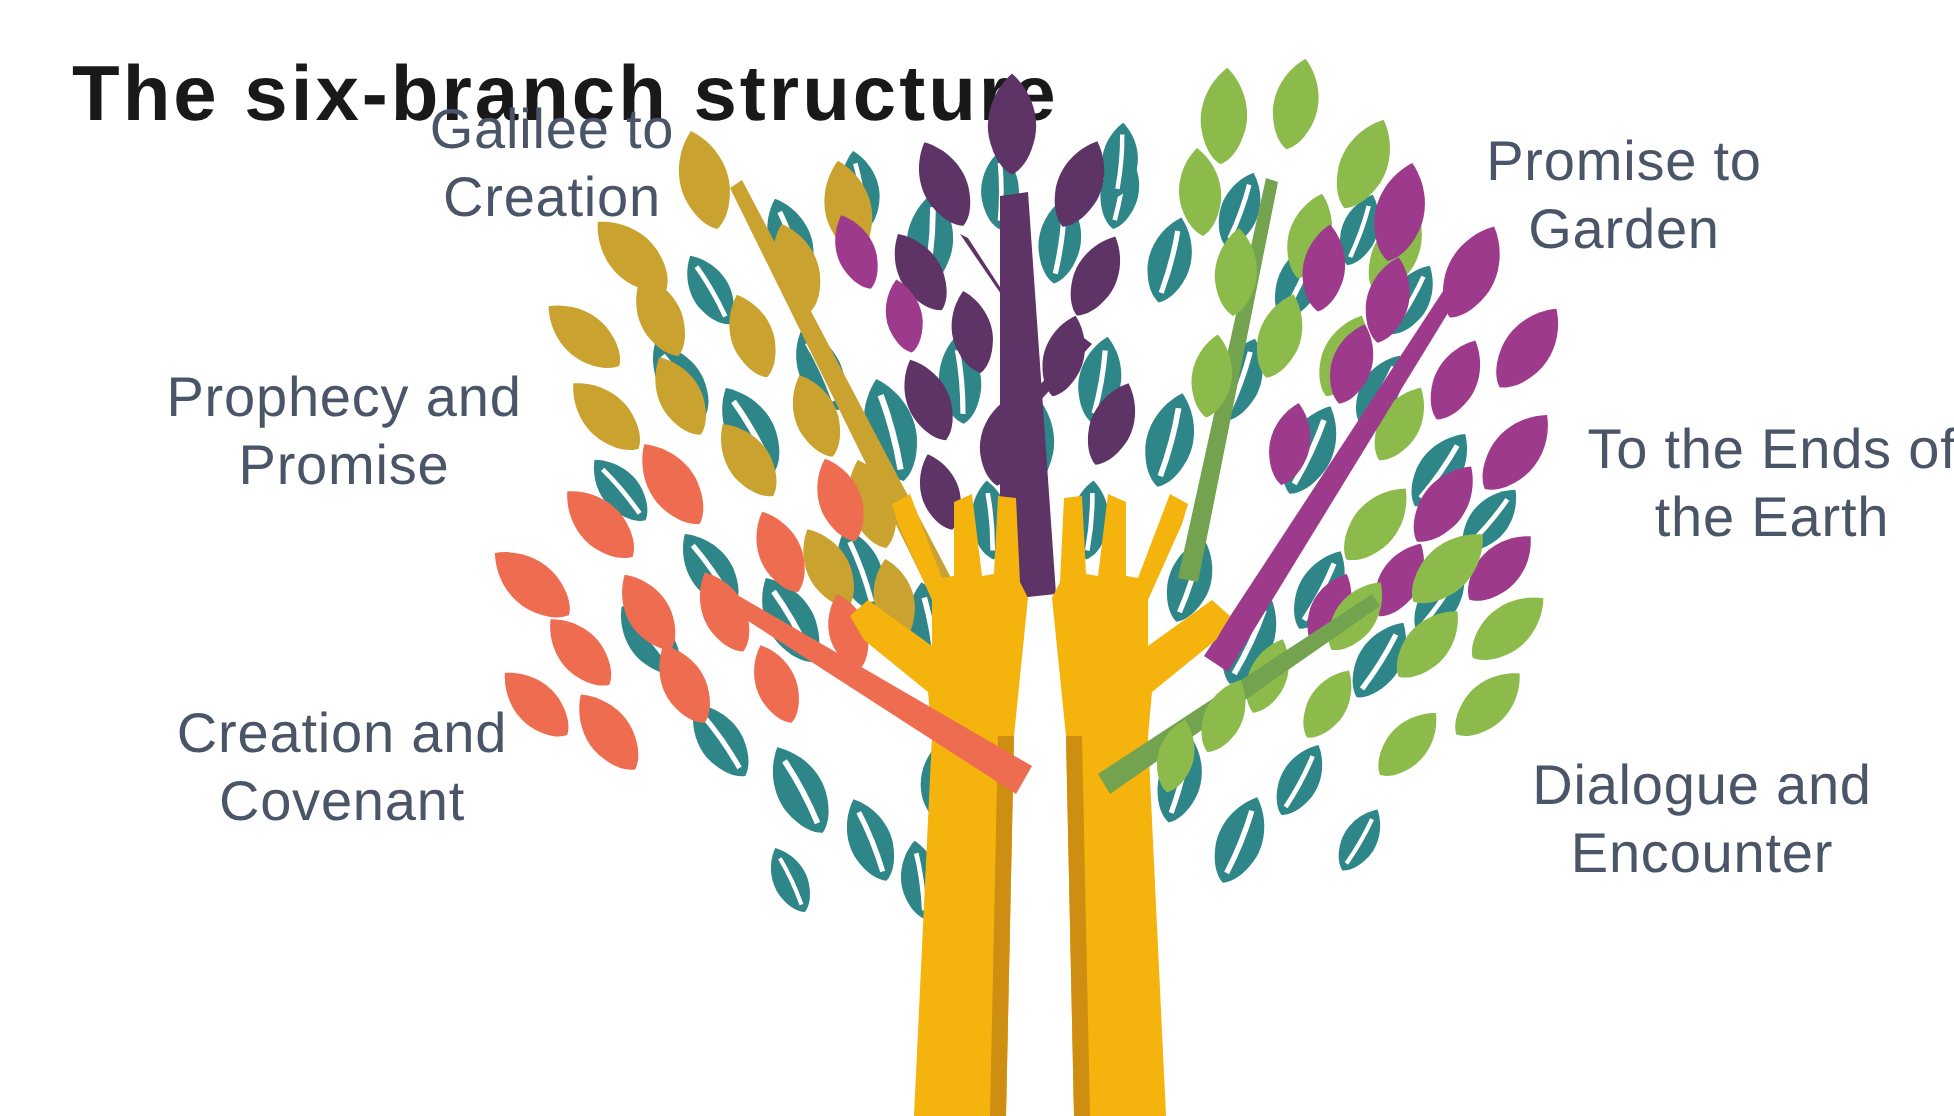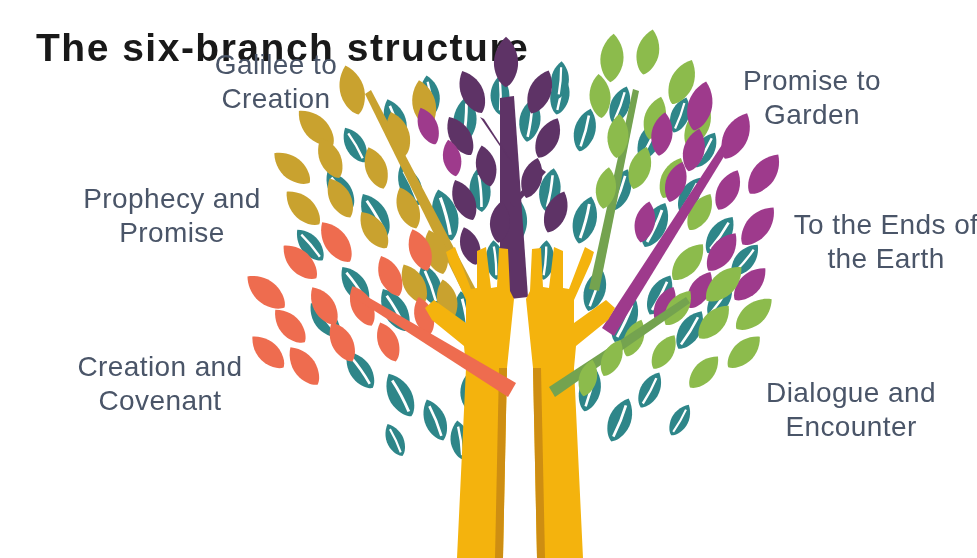--- a/index.html
+++ b/index.html
@@ -7,21 +7,21 @@
          font-family:"Liberation Sans","DejaVu Sans",sans-serif;}
   #tree-svg{position:absolute;left:0;top:0;width:977px;height:558px;}
   .page-title{position:absolute;left:36px;top:0;font-size:39px;line-height:1.15;font-weight:bold;
               color:#191919;letter-spacing:1.5px;white-space:nowrap;}
   .label{position:absolute;font-size:28px;line-height:1.2;color:#4A5568;text-align:center;
          letter-spacing:0.4px;}
   .lbl-galilee {left:166px;top:48px; width:220px;}
   .lbl-desert  {left:722px;top:64px; width:180px;}
   .lbl-prophecy{left:52px; top:146px;width:240px;margin-top:36px;}
   .lbl-ends    {left:791px;top:208px;width:190px;}
-  .lbl-creation{left:40px; top:350px;width:240px;}
+  .lbl-creation{left:51px; top:350px;width:240px;}
   .lbl-dialogue{left:731px;top:376px;width:240px;}
 </style>
 </head>
 <body>
 
 <div id="slide">
 
   <h1 class="page-title">The six-branch structure</h1>
 
   <svg id="tree-svg" viewBox="0 0 977 558" xmlns="http://www.w3.org/2000/svg">

